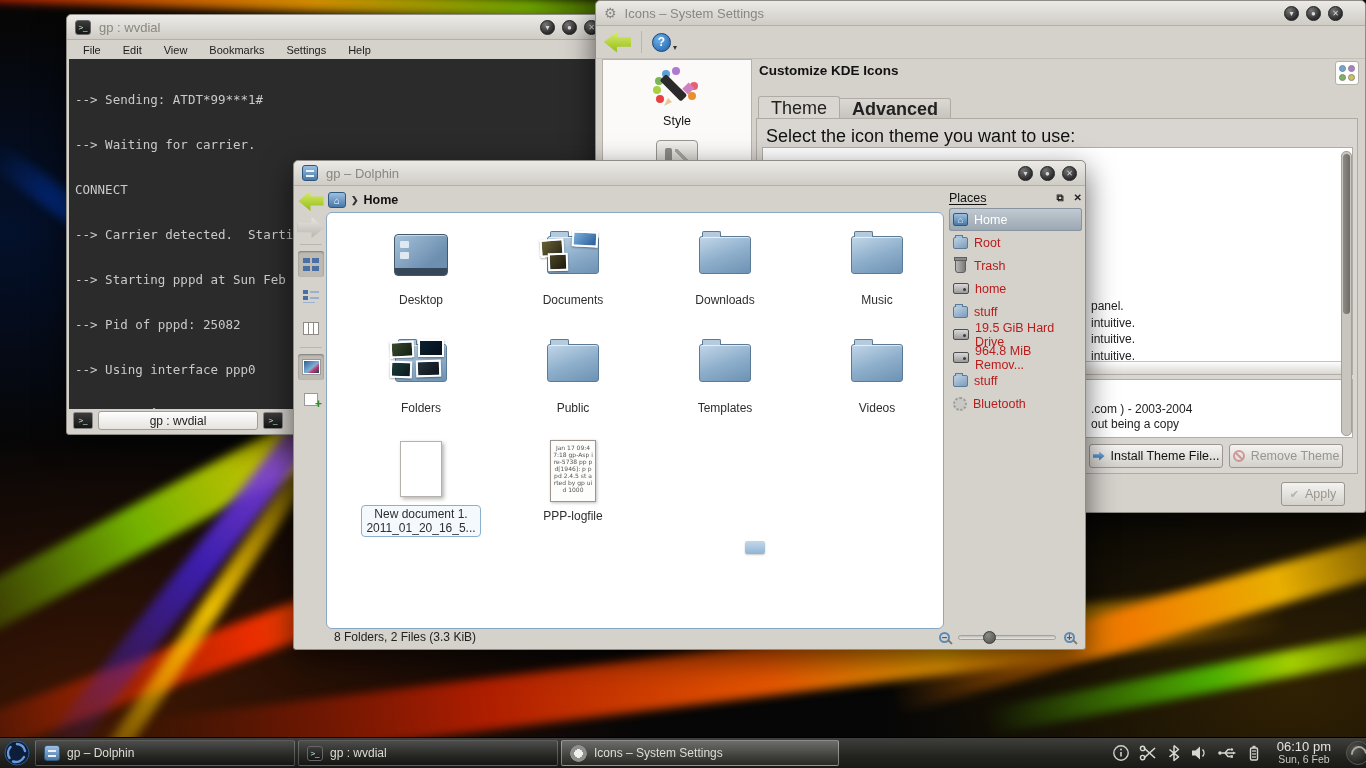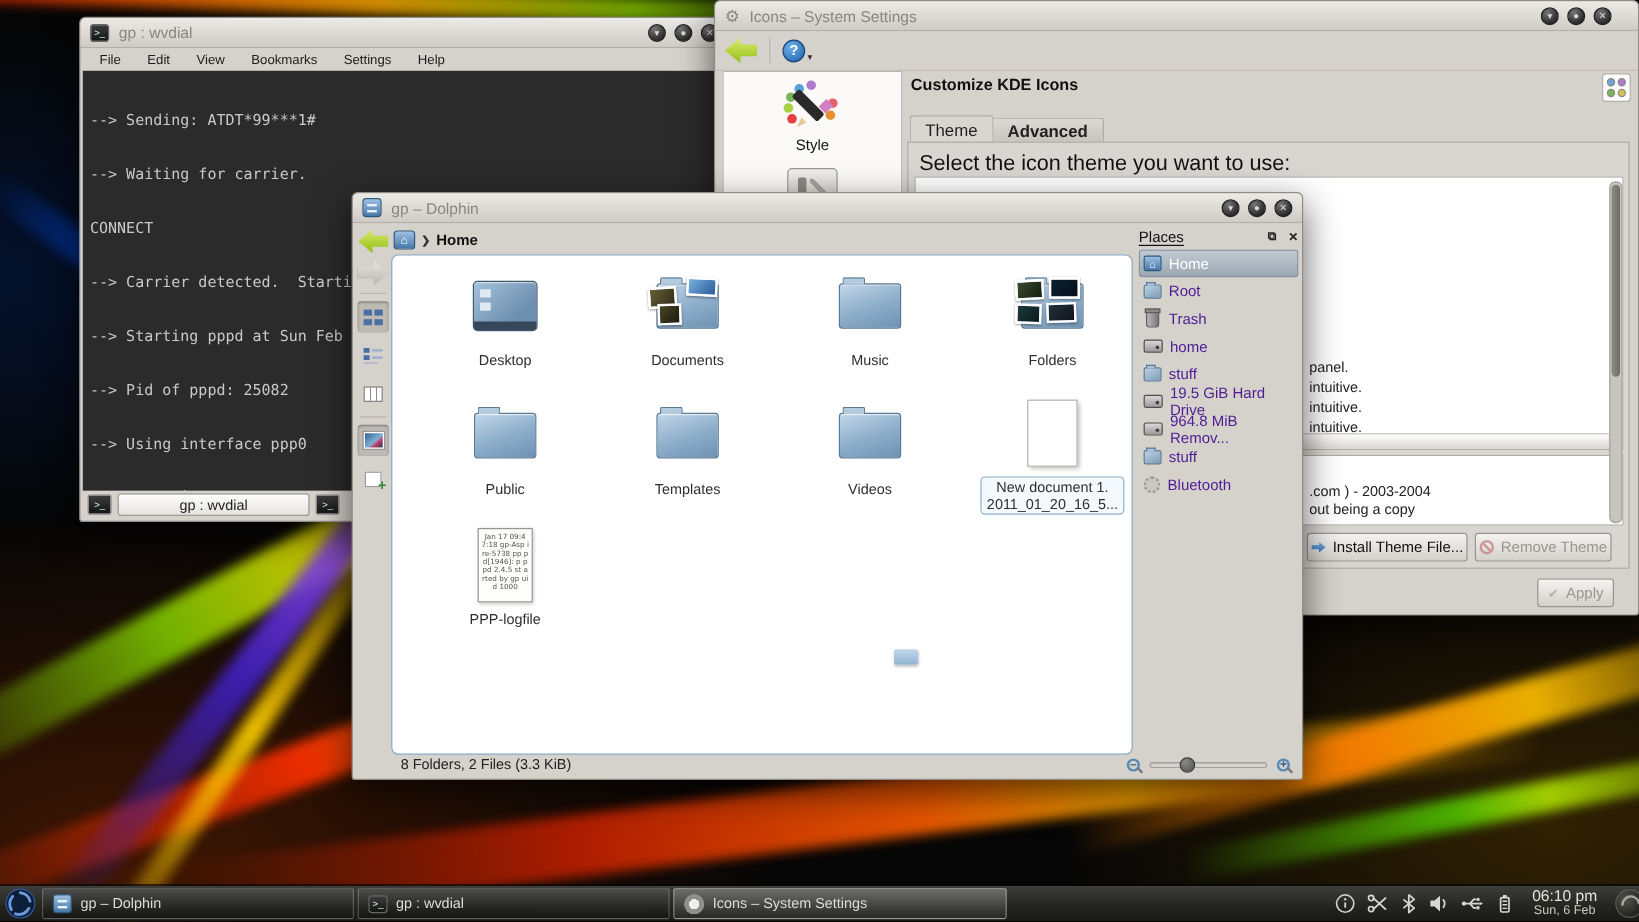--- a/index.html
+++ b/index.html
@@ -95,21 +95,21 @@
   .hw-icon i { display:block; width:7px; height:16px; background:#8d8984; border-radius:2px; }
   .hw-icon b { display:block; width:14px; height:14px; background:
                linear-gradient(45deg,transparent 40%,#a8a49e 40%,#a8a49e 60%,transparent 60%); }
   .ss-head { position:absolute; left:163px; top:62px; font-weight:bold; font-size:13.5px; color:#111; }
   .overview-btn { position:absolute; right:6px; top:60px; width:24px; height:24px; background:#fdfdfc;
                   border:1px solid #b3afa9; border-radius:3px; display:grid;
                   grid-template-columns:8px 8px; grid-template-rows:8px 8px; gap:1px; place-content:center; }
   .overview-btn i { width:7px; height:7px; border-radius:50%; border:1px solid #888; }
   .od1 { background:#6aa6d8; } .od2 { background:#b07ad0; } .od3 { background:#7ab55a; } .od4 { background:#d0c05a; }
   .tabs { position:absolute; left:162px; top:95px; display:flex; align-items:flex-end; }
-  .tab { height:22px; padding:0 12px; font-size:14px; display:flex; align-items:center;
+  .tab { height:22px; padding:0 12px; font-size:18px; display:flex; align-items:center;
          border:1px solid #aeaaa4; background:linear-gradient(#dcd9d4,#c6c2bc); color:#222; }
   .tab.active { background:#d9d6d1; border-bottom:1px solid #d9d6d1; height:24px; border-radius:3px 3px 0 0; }
   .tab.inactive { border-left:none; border-radius:0 3px 0 0;font-weight:bold; }
   .tabpanel { position:absolute; left:160px; top:117px; right:7px; bottom:38px;
               background:#d9d6d1; border:1px solid #aeaaa4; }
   .ss-instruction { position:absolute; left:170px; top:125px; font-size:18px; color:#111; }
   .ss-list { position:absolute; left:166px; top:146px; right:12px; height:228px; background:#fff;
              border:1px solid #b0aca6; }
   .ss-frags { position:absolute; left:495px; top:297px; font-size:12px; color:#222; line-height:16.5px; }
   .ss-selrow { position:absolute; left:167px; right:24px; top:360px; height:13px;
@@ -196,21 +196,21 @@
                  box-shadow:1px 1px 3px rgba(0,0,0,.25); padding:3px 2px; overflow:hidden;
                  font-size:6px; line-height:7px; color:#555; word-break:break-all; text-align:center;
                  font-family:"DejaVu Sans", sans-serif; }
   .sel-label { border:1px solid #8ab0d0; background:#f4f9fd; border-radius:4px; padding:1px 4px; }
   .drag-ghost { position:absolute; left:418px; top:328px; width:20px; height:13px; border-radius:2px;
                 background:linear-gradient(#b8d2e8,#7fa8cc); opacity:.85; box-shadow:0 1px 2px rgba(0,0,0,.25); }
   .d-places { position:absolute; left:655px; top:27px; width:133px; bottom:22px; }
   .places-head { display:flex; align-items:center; height:20px; font-size:12.5px; color:#111; }
   .places-head .ph-label { text-decoration:underline; text-decoration-thickness:1px; text-underline-offset:2px; }
   .ph-icons { margin-left:auto; display:flex; gap:10px; font-size:10px; color:#222; font-weight:bold; }
-  .place-item { display:flex; align-items:center; gap:6px; height:23px; padding:0 4px; font-size:12.5px; color:#4c1d95; }
+  .place-item { display:flex; align-items:center; gap:6px; height:23px; padding:0 4px; font-size:12.5px; color:#b91c1c; }
   .place-item.selected { background:linear-gradient(#c3cbd3,#9aa6b1); color:#fff; border-radius:3px;
                  box-shadow:inset 0 0 0 1px #8794a0; }
   .pfolder { width:15px; height:12px; border-radius:2px; border:1px solid #5a7a96; position:relative;
              background:linear-gradient(150deg,#bcd2e4,#7d9cba); flex:none; }
   .pfolder::before { content:""; position:absolute; top:-3px; left:1px; width:6px; height:2px;
              background:#a9c4da; border:1px solid #5a7a96; border-bottom:none; }
   .phome { width:15px; height:13px; border-radius:2px; background:linear-gradient(#9cc0e2,#4878a8);
            border:1px solid #2f587f; color:#fff; font-size:9px; line-height:12px; text-align:center; flex:none; }
   .ptrash { width:11px; height:14px; margin:0 2px; background:linear-gradient(90deg,#b8b8b8,#7a7a7a);
             border:1px solid #5e5e5e; border-radius:2px 2px 3px 3px; position:relative; flex:none; }
@@ -461,20 +461,26 @@
         </div>
         <div class="dcell">
           <span class="dicon-wrap">
               <span class="folder">
             <span class="thumb doc-t2"></span>
                 <span class="thumb doc-t1"></span>
                 <span class="thumb doc-t3"></span>
           </span>
             </span>
           <span class="dlabel">Documents</span>
+        </div>
+        <div class="dcell">
+          <span class="dicon-wrap">
+              <span class="folder"></span>
+            </span>
+          <span class="dlabel">Downloads</span>
         </div>
         <div class="dcell">
           <span class="dicon-wrap">
               <span class="folder"></span>
             </span>
           <span class="dlabel">Music</span>
         </div>
         <div class="dcell">
           <span class="dicon-wrap">
               <span class="folder">

